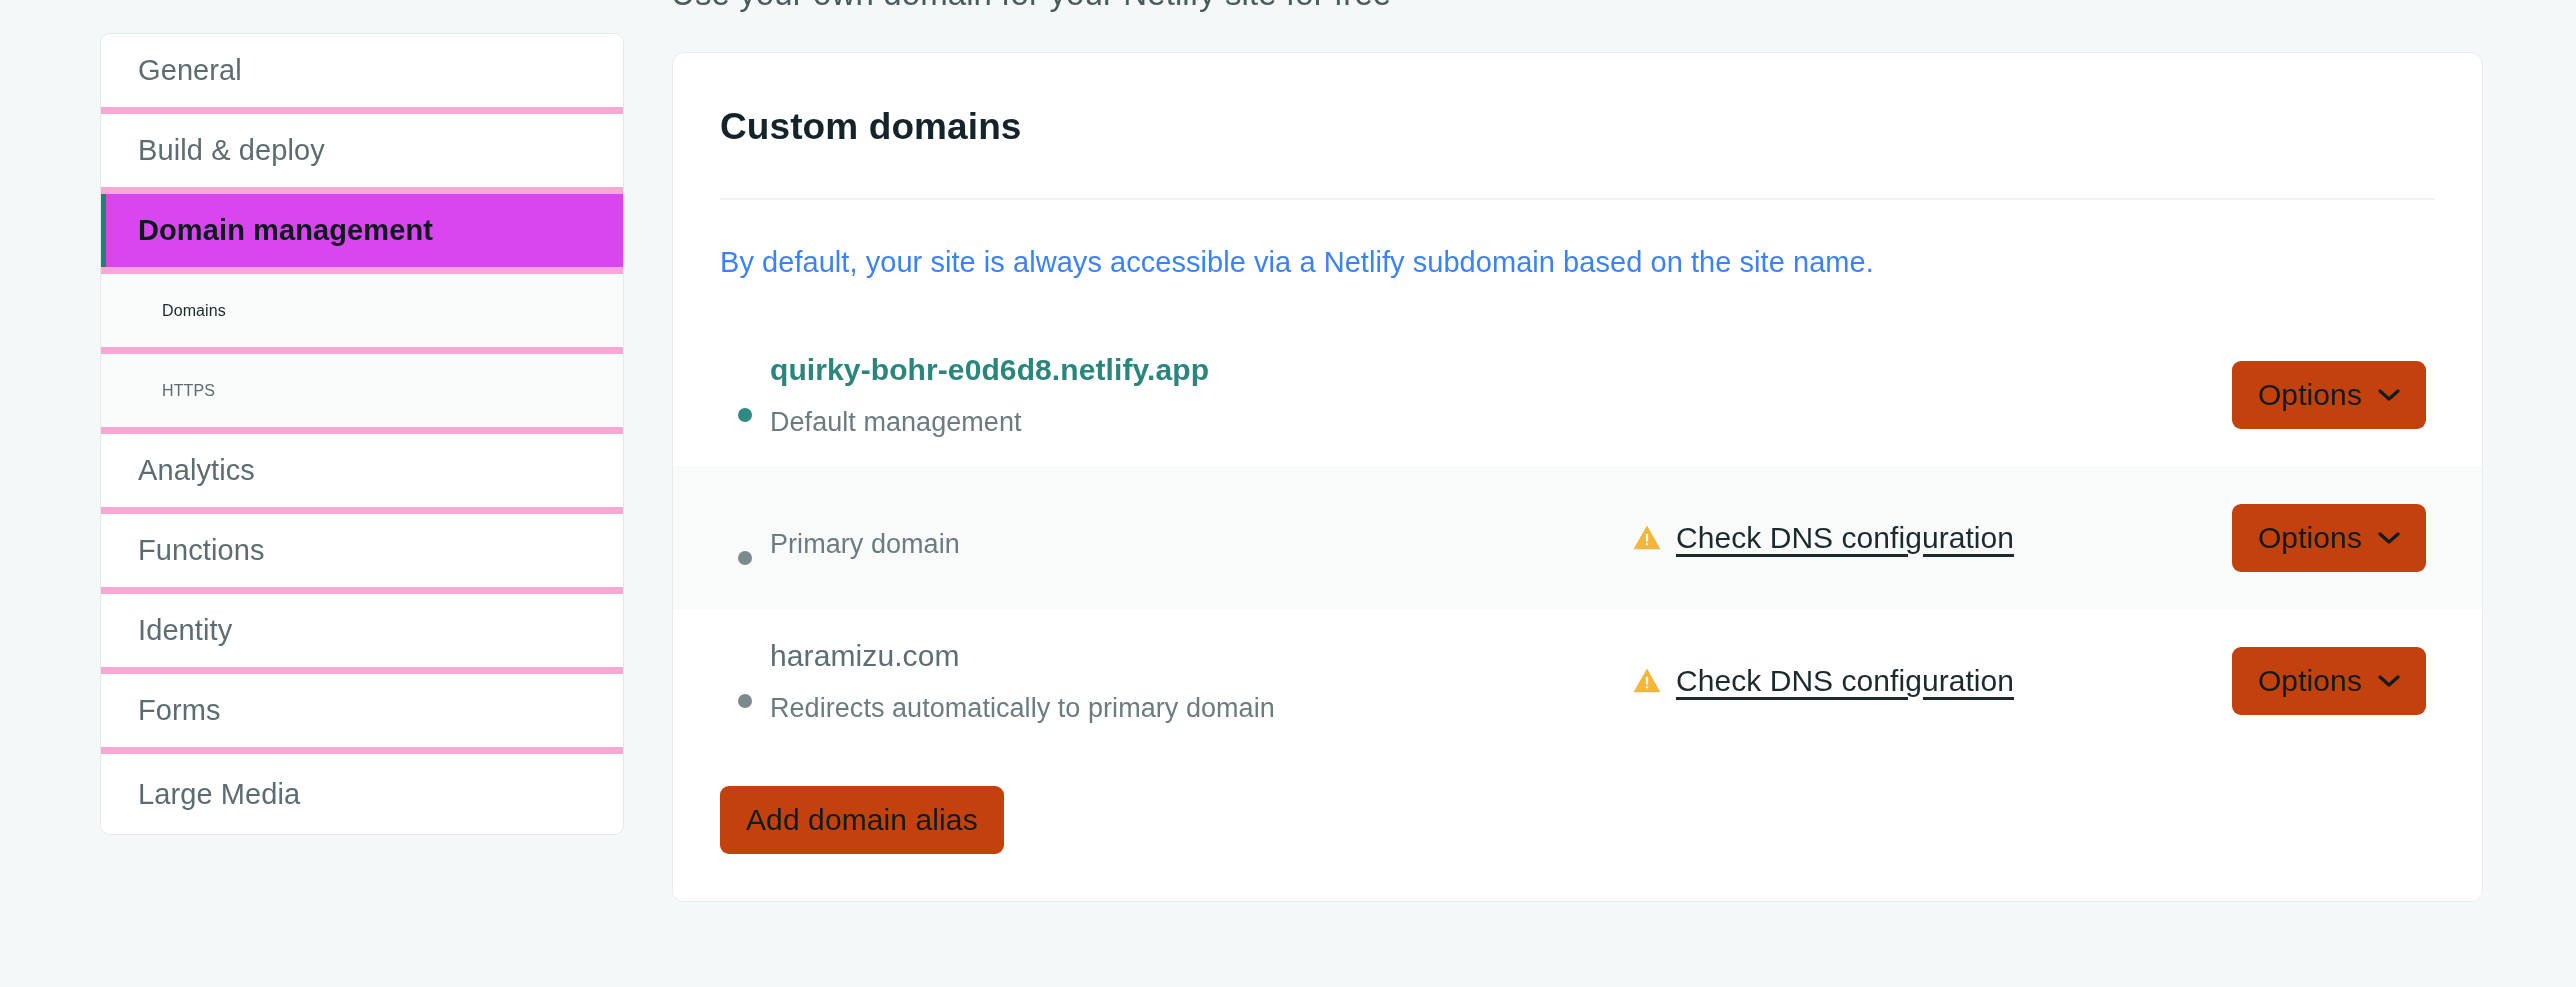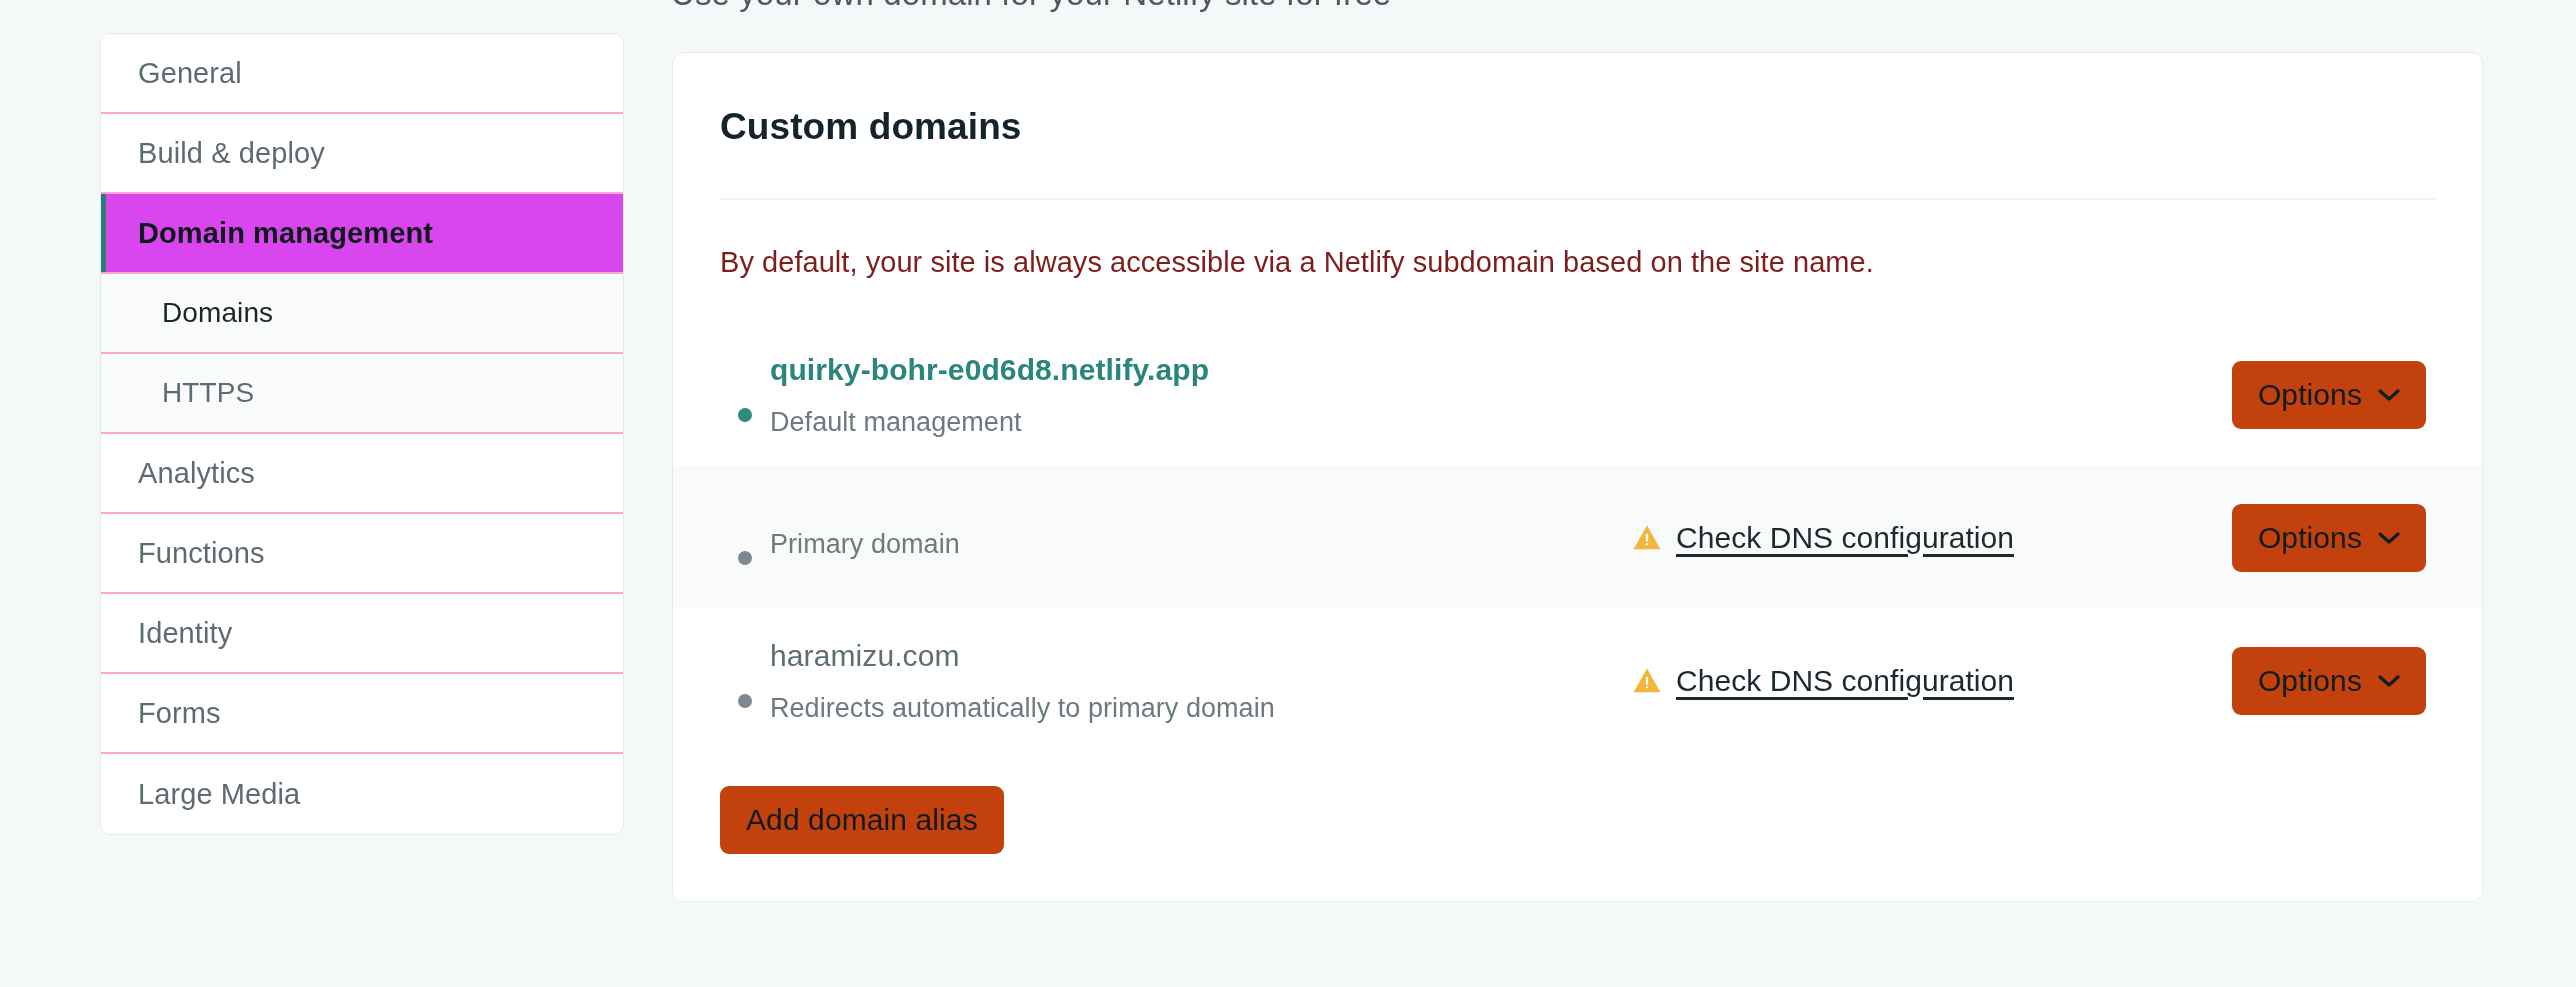--- a/index.html
+++ b/index.html
@@ -48,21 +48,21 @@
     overflow: hidden;
     box-sizing: border-box;
   }
   .nav-item {
     position: relative;
     box-sizing: border-box;
     height: 80px;
     display: flex;
     align-items: center;
     padding-left: 37px;
-    border-bottom: 2px solid #f9a8d4;
+    border-bottom: 7px solid #f9a8d4;
     background: #ffffff;
     cursor: pointer;
   }
   .nav-item:last-child { border-bottom: none; }
   .nav-label {
     font-size: 29px;
     color: #5c6c70;
     letter-spacing: 0.1px;
   }
   .nav-item.active {
@@ -78,21 +78,21 @@
   .nav-item.active .nav-label {
     color: #0f1a1c;
     font-weight: bold;
   }
   .nav-item.sub {
     background: #fafbfb;
     padding-left: 61px;
     height: 80px;
   }
   .nav-item.sub .nav-label {
-    font-size: 28px;
+    font-size: 16px;
   }
   .nav-item.sub.sub-active .nav-label {
     color: #1b2729;
   }
 
   
   .card {
     position: absolute;
     left: 672px;
     top: 52px;
@@ -112,21 +112,21 @@
   }
   .card-divider {
     height: 2px;
     background: #eef2f2;
     margin: 50px 47px 0 47px;
   }
   .card-desc {
     margin: 38px 0 0 47px;
     font-size: 29px;
     line-height: 48px;
-    color: #7f1d1d;
+    color: #3b82f6;
     letter-spacing: 0.05px;
   }
 
   
   .rows {
     margin-top: 37px;
   }
   .row {
     position: relative;
     display: flex;

